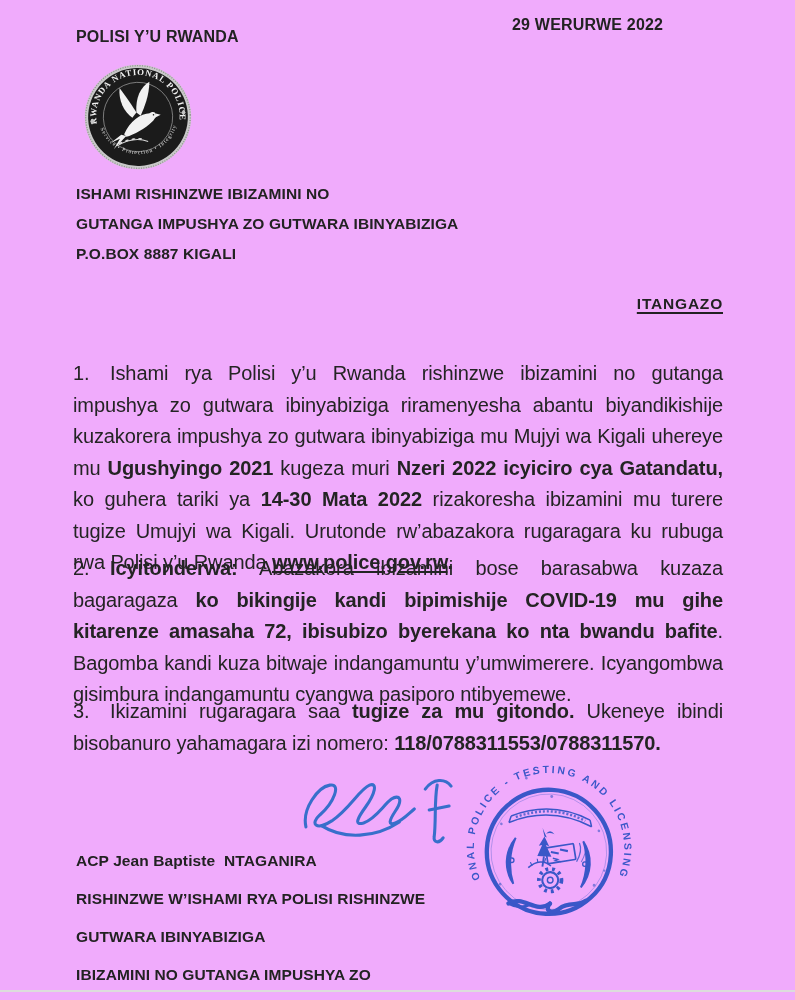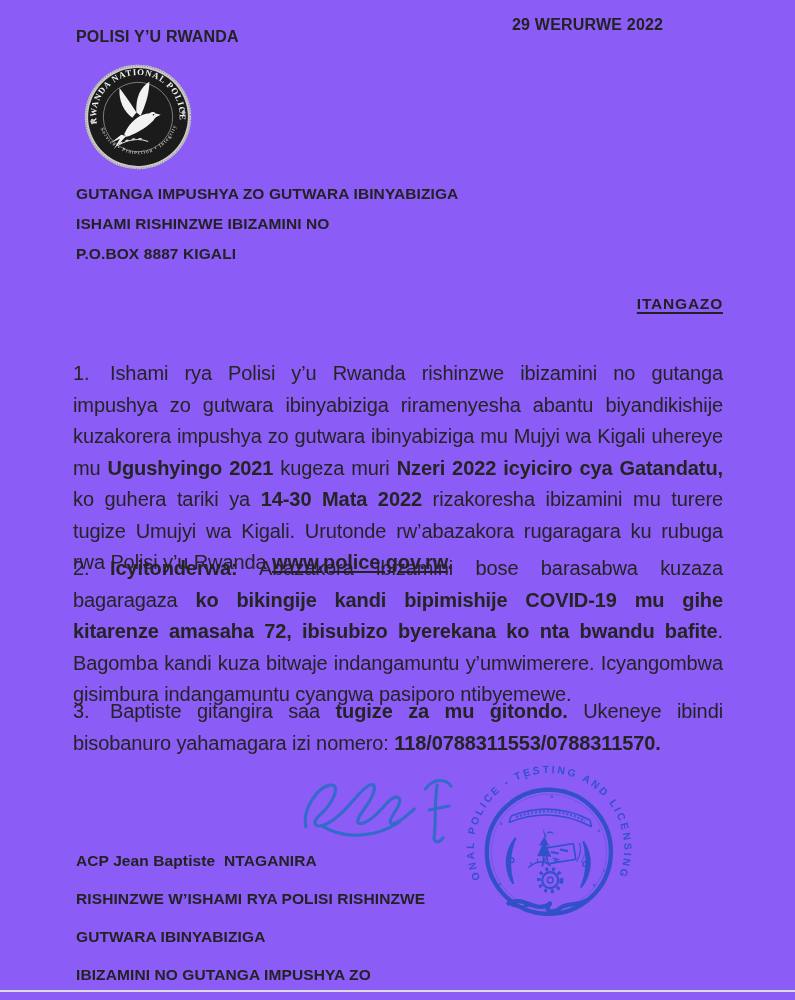--- a/index.html
+++ b/index.html
@@ -1,17 +1,17 @@
 <!DOCTYPE html>
 <html><head>
 <meta charset="utf-8">
 <style>
   html,body{margin:0;padding:0;background:#ffffff;}
   .page{
-    position:relative;width:795px;height:1000px;background:#8b5cf6;
+    position:relative;width:795px;height:1000px;background:#f0abfc;
     font-family:"Liberation Sans","DejaVu Sans",sans-serif;color:#222;
     overflow:hidden;
   }
   .hdr-org{position:absolute;left:76px;top:28px;font-weight:700;font-size:16px;letter-spacing:.2px;}
   .hdr-date{position:absolute;left:512px;top:16px;font-weight:700;font-size:16px;letter-spacing:.2px;}
   .logo{position:absolute;left:80px;top:60px;width:116px;height:114px;transform:rotate(-2deg);}
   .dept{position:absolute;left:76px;top:179px;font-weight:700;font-size:15.5px;line-height:30px;letter-spacing:.1px;}
   .doc-title{position:absolute;left:73px;top:295px;width:650px;text-align:right;font-weight:700;font-size:15.5px;letter-spacing:.8px;}
   .doc-title span{text-decoration:underline;text-decoration-thickness:2px;text-underline-offset:3px;}
   .para{position:absolute;left:73px;width:650px;font-size:20px;line-height:31.5px;text-align:justify;color:#242424;letter-spacing:-0.1px;}
@@ -63,34 +63,34 @@
         <path d="M34,87 C46,82 58,82 67,87" stroke="#d8d8d8" stroke-width="1.1" fill="none"></path>
         <ellipse cx="38" cy="84.6" rx="2.1" ry="1" fill="#d8d8d8" transform="rotate(-20 38 84.6)"></ellipse>
         <ellipse cx="45" cy="83" rx="2.1" ry="1" fill="#d8d8d8" transform="rotate(-12 45 83)"></ellipse>
         <ellipse cx="52" cy="82.4" rx="2.1" ry="1" fill="#d8d8d8"></ellipse>
         <ellipse cx="59" cy="83.2" rx="2.1" ry="1" fill="#d8d8d8" transform="rotate(12 59 83.2)"></ellipse>
       </g>
     </g>
   </svg>
 
   <div class="dept">
+    <div>ISHAMI RISHINZWE IBIZAMINI NO</div>
     <div>GUTANGA IMPUSHYA ZO GUTWARA IBINYABIZIGA</div>
-    <div>ISHAMI RISHINZWE IBIZAMINI NO</div>
     <div>P.O.BOX 8887 KIGALI</div>
   </div>
 
   <div class="doc-title">
     <span>ITANGAZO</span>
   </div>
 
   <div class="para" id="p1"><span class="pnum">1.</span><span><span>Ishami rya Polisi y’u Rwanda rishinzwe ibizamini no gutanga impushya zo gutwara ibinyabiziga riramenyesha abantu biyandikishije kuzakorera impushya zo gutwara ibinyabiziga mu Mujyi wa Kigali uhereye mu </span><span class="b">Ugushyingo 2021</span><span> kugeza muri </span><span class="b">Nzeri 2022 icyiciro cya Gatandatu,</span><span> ko guhera tariki ya </span><span class="b">14-30 Mata 2022</span><span> rizakoresha ibizamini mu turere tugize Umujyi wa Kigali. Urutonde rw’abazakora rugaragara ku rubuga rwa Polisi y’u Rwanda </span><span class="b u">www.police.gov.rw</span><span class="b">.</span></span></div>
 
   <div class="para" id="p2"><span class="pnum">2.</span><span><span class="b">Icyitonderwa:</span><span> Abazakora ibizamini bose barasabwa kuzaza bagaragaza </span><span class="b">ko bikingije kandi bipimishije COVID-19 mu gihe kitarenze amasaha 72, ibisubizo byerekana ko nta bwandu bafite</span><span>. Bagomba kandi kuza bitwaje indangamuntu y’umwimerere. Icyangombwa gisimbura indangamuntu cyangwa pasiporo ntibyemewe.</span></span></div>
 
-  <div class="para" id="p3"><span class="pnum">3.</span><span><span>Baptiste gitangira saa </span><span class="b">tugize za mu gitondo.</span><span> Ukeneye ibindi bisobanuro yahamagara izi nomero: </span><span class="b">118/0788311553/0788311570.</span></span></div>
+  <div class="para" id="p3"><span class="pnum">3.</span><span><span>Ikizamini rugaragara saa </span><span class="b">tugize za mu gitondo.</span><span> Ukeneye ibindi bisobanuro yahamagara izi nomero: </span><span class="b">118/0788311553/0788311570.</span></span></div>
 
   <svg class="sig" viewBox="0 0 175 92">
     <g stroke="#2f6cc9" stroke-width="3.1" fill="none" stroke-linecap="round" stroke-linejoin="round" opacity="0.95">
       <path d="M14,64 C10,46 26,24 38,22 C50,20 42,40 28,52 C18,61 24,68 40,58 C58,46 68,26 78,22 C86,19 84,30 74,44 C66,55 62,63 72,60 C84,56 92,42 100,36 C108,31 112,36 104,48 C98,57 96,63 104,60 C112,57 118,50 123,46"></path>
       <path d="M30,63 C52,77 84,75 108,59"></path>
       <path d="M146,22 C143,38 145,58 143,74 C142,80 148,81 152,75"></path>
       <path d="M134,26 C142,15 154,15 160,23"></path>
       <path d="M138,47 L158,43"></path>
     </g>
   </svg>

